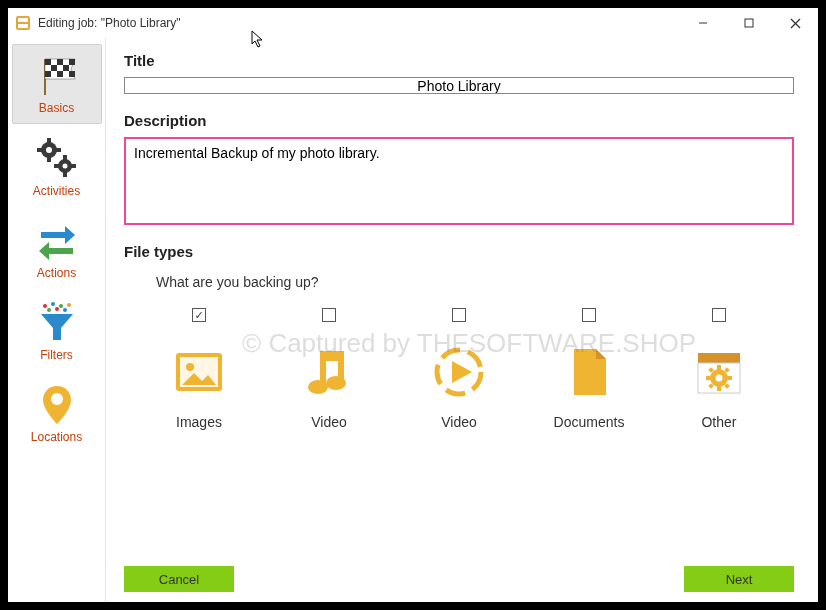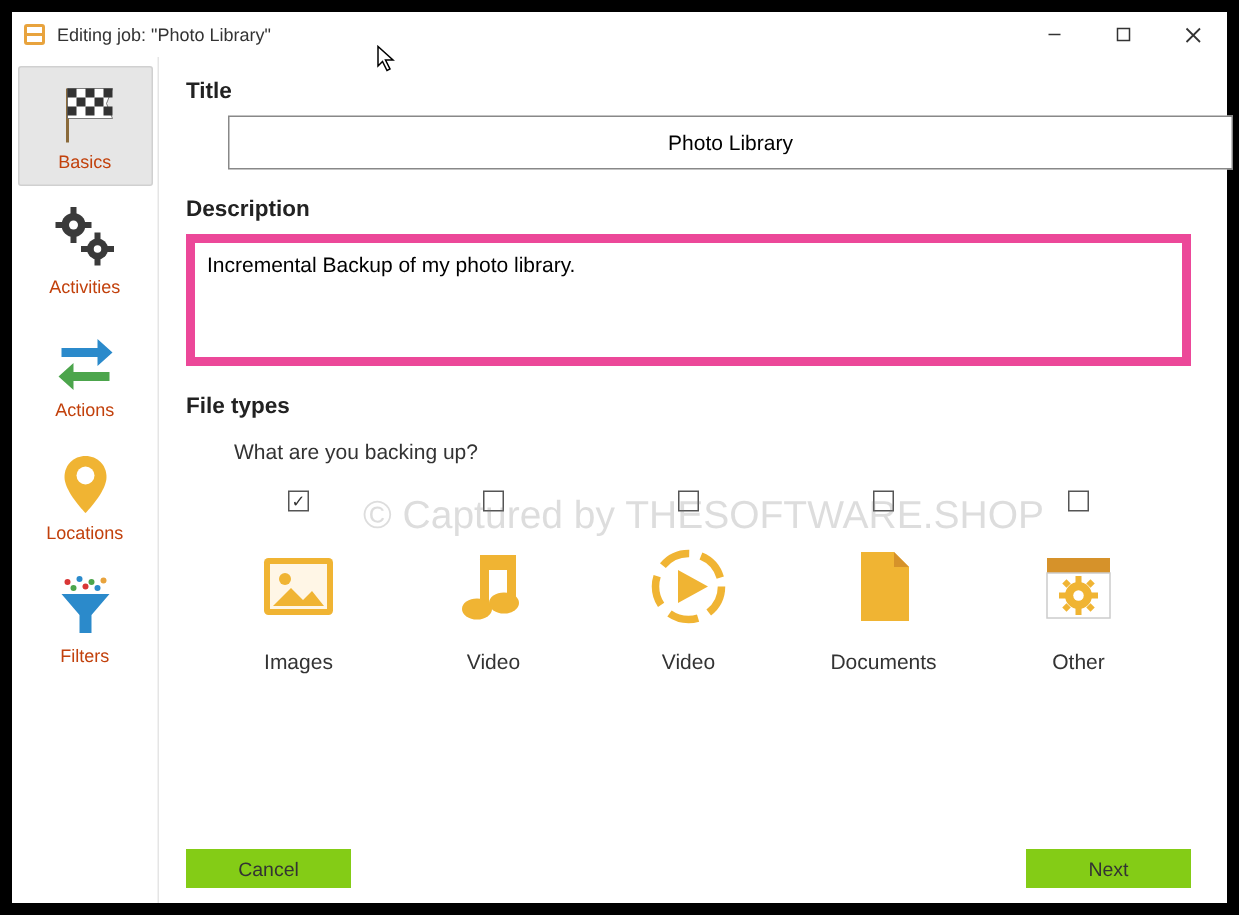--- a/index.html
+++ b/index.html
@@ -14,22 +14,22 @@
 .win-btn svg { stroke: #333; }
 .cursor { position: absolute; left: 243px; top: 22px; pointer-events: none; }
 .body-area { flex: 1; display: flex; min-height: 0; }
 .sidebar { width: 100px; border-right: 1px solid #e5e5e5; padding-top: 6px; }
 .side-item { width: 90px; margin: 0 auto 4px auto; padding: 6px 0 8px 0; text-align: center; border-radius: 2px; cursor: pointer; }
 .side-item.active { background: #e6e6e6; border: 1px solid #d0d0d0; }
 .side-item .icon-wrap { height: 48px; display: flex; align-items: center; justify-content: center; }
 .side-item .label { font-size: 12px; color: #c2410c; margin-top: 2px; }
 .main { flex: 1; padding: 14px 24px 14px 18px; display: flex; flex-direction: column; position: relative; }
 .section-label { font-weight: 600; font-size: 15px; color: #222; margin-bottom: 8px; }
-.title-input { width: 100%; height: 36px; border: 1px solid #888; text-align: center; font-size: 14px; padding: 4px; margin-left: 28px; }
-.desc-box { width: 100%; height: 88px; border: 6px solid #ec4899; font-size: 14px; padding: 6px 8px; resize: none; font-family: inherit; }
+.title-input { width: 100%; height: 17px; border: 1px solid #888; text-align: center; font-size: 14px; padding: 4px; }
+.desc-box { width: 100%; height: 88px; border: 2px solid #ec4899; font-size: 14px; padding: 6px 8px; resize: none; font-family: inherit; }
 .sub-question { font-size: 14px; color: #333; margin-top: 6px; margin-bottom: 18px; margin-left: 32px; }
 .filetypes-row { display: flex; padding: 0 20px; gap: 20px; }
 .ft-item { width: 110px; text-align: center; }
 .ft-check { width: 14px; height: 14px; border: 1px solid #555; margin: 0 auto 20px auto; display: flex; align-items: center; justify-content: center; font-size: 11px; color: #333; cursor: pointer; }
 .ft-check.checked::before { content: "✓"; }
 .ft-icon { height: 60px; display: flex; align-items: center; justify-content: center; margin-bottom: 12px; }
 .ft-label { font-size: 14px; color: #333; }
 .bottom-bar { position: absolute; left: 18px; right: 24px; bottom: 10px; display: flex; justify-content: space-between; }
 .btn { width: 110px; height: 26px; background: #84cc16; border: none; font-size: 13px; color: #333; cursor: pointer; }
 .watermark { position: absolute; left: 136px; top: 290px; font-size: 26px; color: rgba(120,120,120,0.25); font-weight: 500; pointer-events: none; white-space: nowrap; }
@@ -114,41 +114,41 @@
             <path d="M6 14 L30 14 L30 8 L40 17 L30 26 L30 20 L6 20 Z" fill="#2b8acb"></path>
             <path d="M38 30 L14 30 L14 24 L4 33 L14 42 L14 36 L38 36 Z" fill="#4ca54c"></path>
           </svg>
         </div>
         <div class="label">Actions</div>
       </div>
 
       <div class="side-item">
         <div class="icon-wrap">
           <svg width="44" height="44" viewBox="0 0 44 44">
-            <path d="M22 4 C14 4 8 10 8 18 C8 28 22 42 22 42 C22 42 36 28 36 18 C36 10 30 4 22 4 Z" fill="#f0b433"></path>
-            <circle cx="22" cy="17" r="6" fill="#fff"></circle>
-          </svg>
-        </div>
-        <div class="label">Locations</div>
-      </div>
-
-      <div class="side-item">
-        <div class="icon-wrap">
-          <svg width="44" height="44" viewBox="0 0 44 44">
             <circle cx="10" cy="6" r="2" fill="#d93636"></circle>
               <circle cx="18" cy="4" r="2" fill="#2b8acb"></circle>
               <circle cx="26" cy="6" r="2" fill="#4ca54c"></circle>
               <circle cx="34" cy="5" r="2" fill="#e8a33d"></circle>
             <circle cx="14" cy="10" r="2" fill="#4ca54c"></circle>
               <circle cx="22" cy="9" r="2" fill="#d93636"></circle>
               <circle cx="30" cy="10" r="2" fill="#2b8acb"></circle>
             <path d="M6 14 L38 14 L26 28 L26 40 L18 40 L18 28 Z" fill="#2b8acb"></path>
           </svg>
         </div>
         <div class="label">Filters</div>
+      </div>
+
+      <div class="side-item">
+        <div class="icon-wrap">
+          <svg width="44" height="44" viewBox="0 0 44 44">
+            <path d="M22 4 C14 4 8 10 8 18 C8 28 22 42 22 42 C22 42 36 28 36 18 C36 10 30 4 22 4 Z" fill="#f0b433"></path>
+            <circle cx="22" cy="17" r="6" fill="#fff"></circle>
+          </svg>
+        </div>
+        <div class="label">Locations</div>
       </div>
 
     </div>
 
     <div class="main">
       <div class="section-label">Title</div>
       <input class="title-input" value="Photo Library" style="">
 
       <div class="spacer-md"></div>
       <div class="section-label">Description</div>

